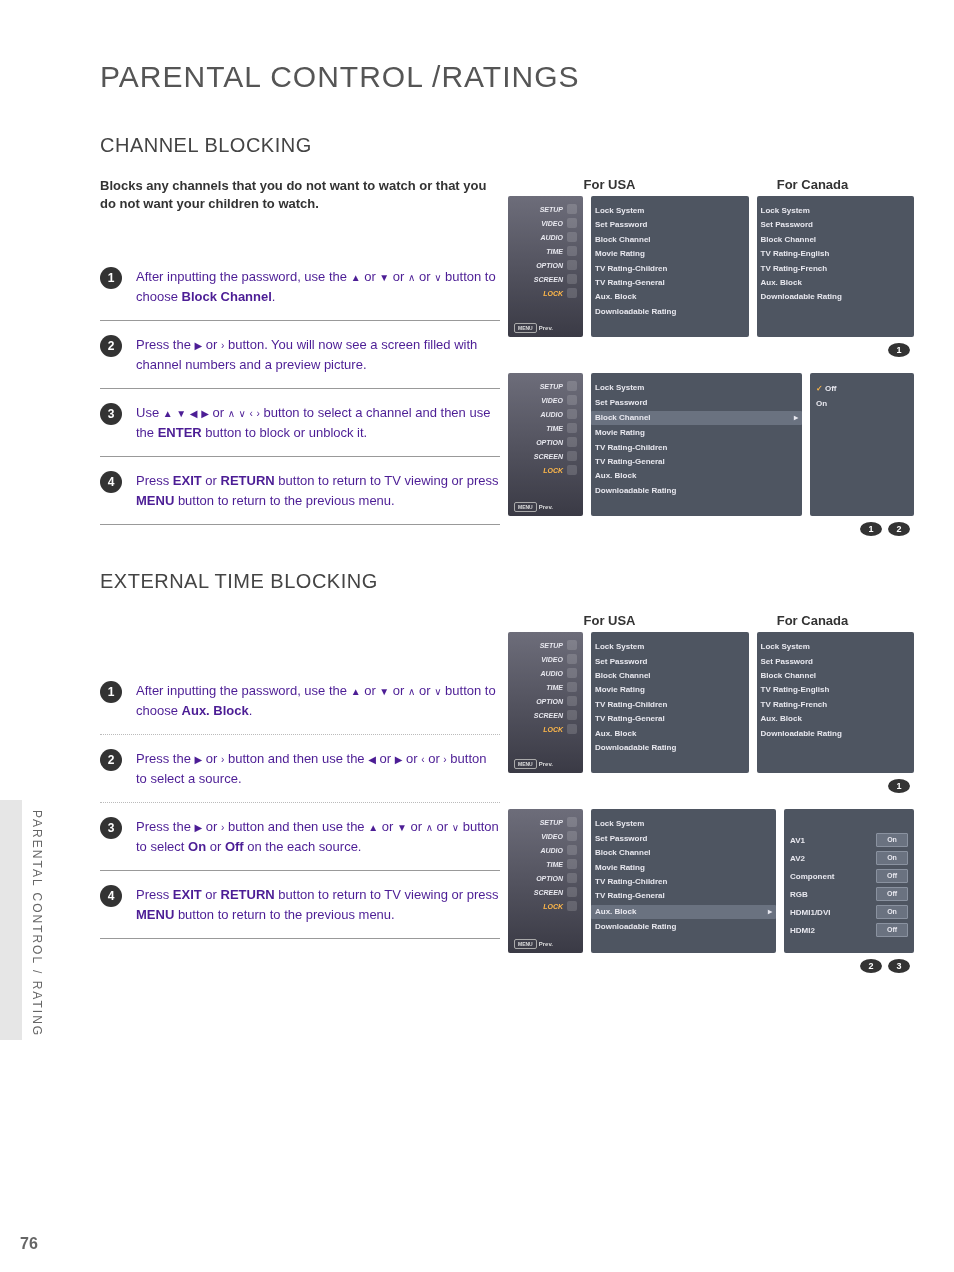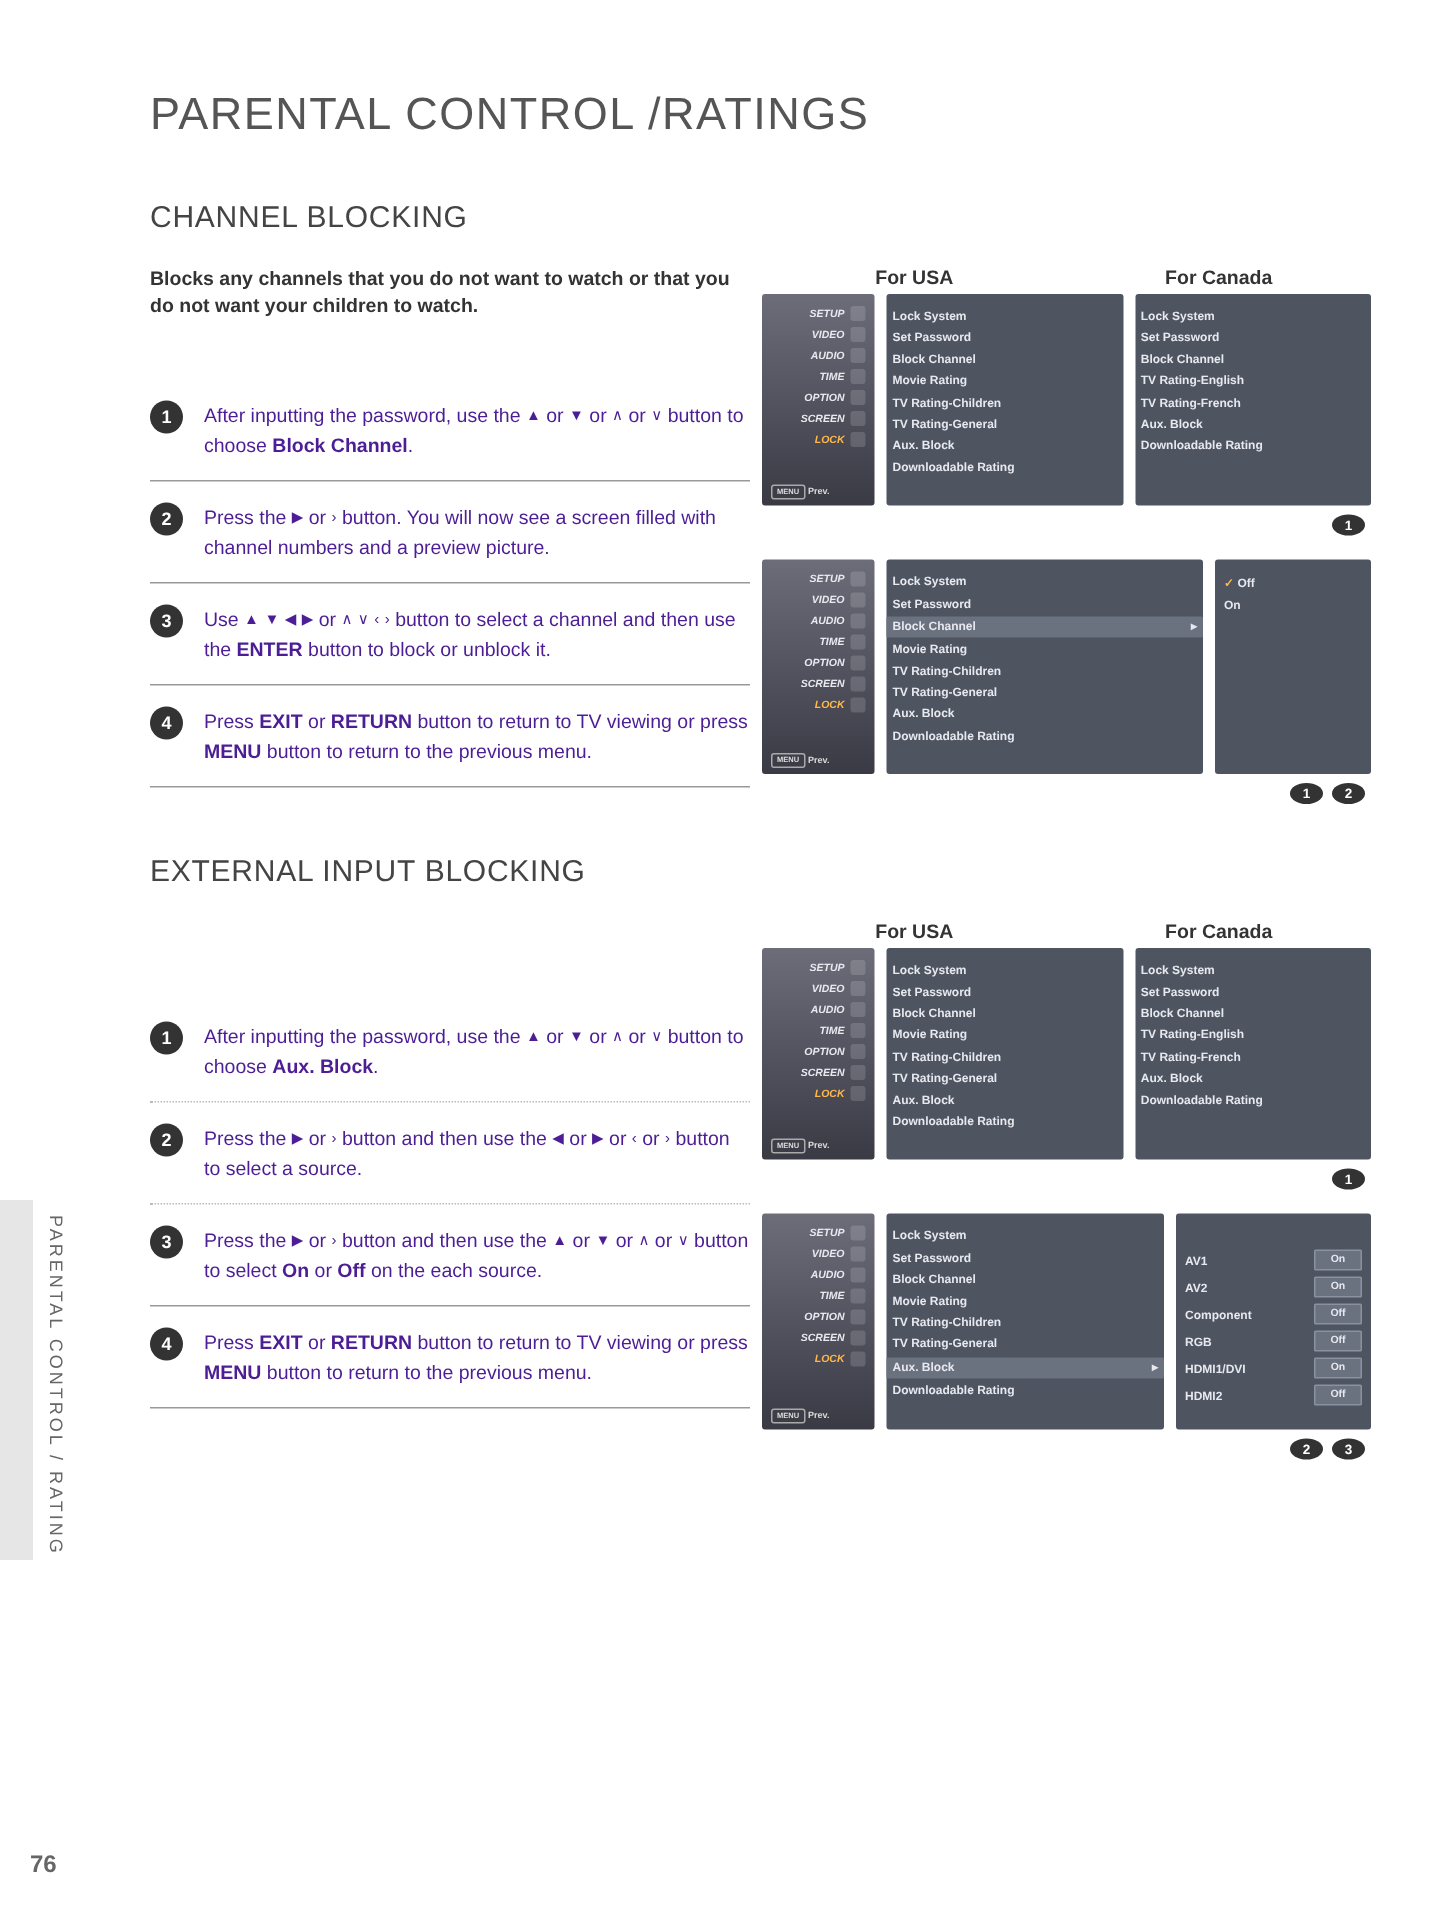--- a/index.html
+++ b/index.html
@@ -196,21 +196,21 @@
           <div>On</div>
         </div>
       </div>
       <div class="step-refs">
         <div class="bullet sm">1</div>
         <div class="bullet sm">2</div>
       </div>
     </div>
   </div>
 
-  <h2 class="section-title" style="margin-top:18px">EXTERNAL INPUT BLOCKING</h2>
+  <h2 class="section-title" style="margin-top:18px">EXTERNAL TIME BLOCKING</h2>
   <div class="columns">
     <div class="leftcol">
       <div style="height:54px"></div>
 
       <div class="step dotted">
         <div class="bullet">1</div>
         <div class="step-text">
           <span>After inputting the password, use the </span><span class="arrow tri">▲</span><span> or </span><span class="arrow tri">▼</span><span>  or  </span><span class="arrow">∧</span><span> or  </span><span class="arrow">∨</span><span>  button to choose </span><b>Aux. Block</b><span>.</span>
         </div>
       </div>

